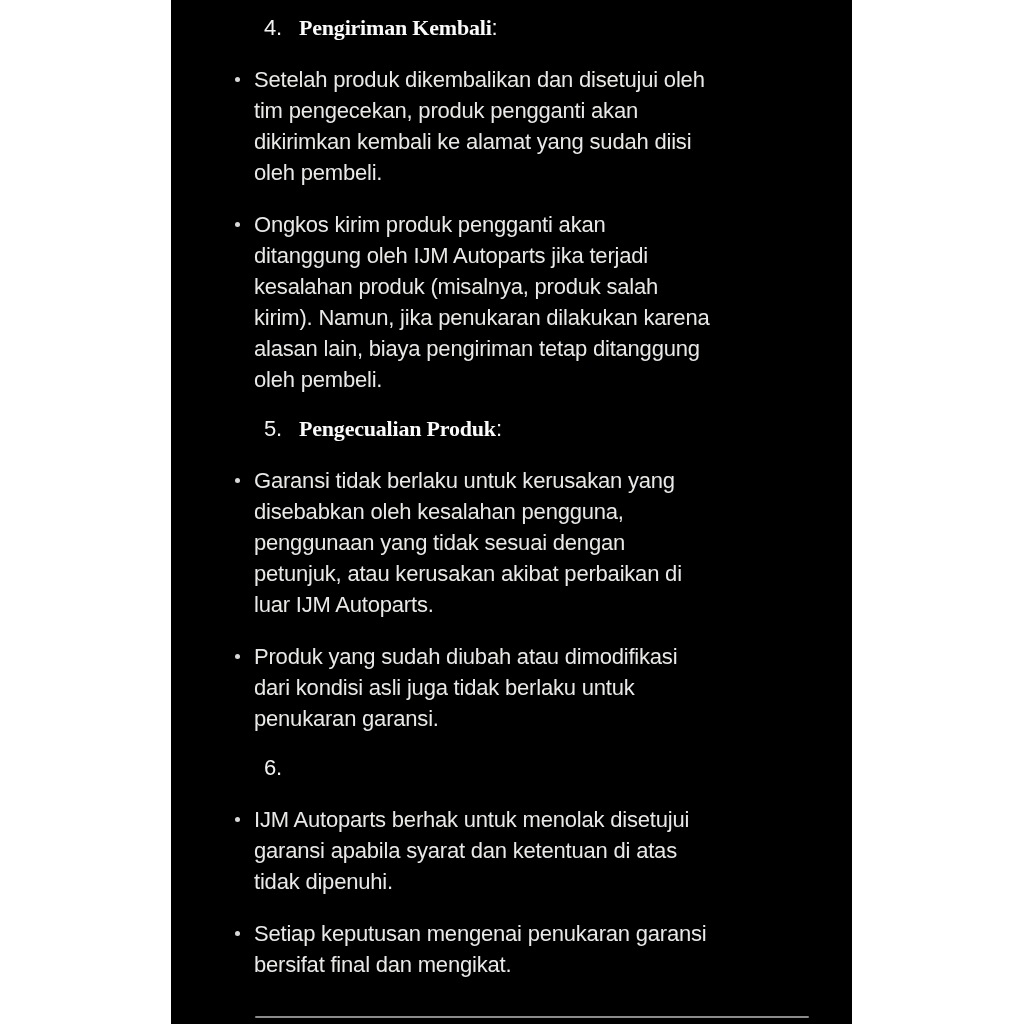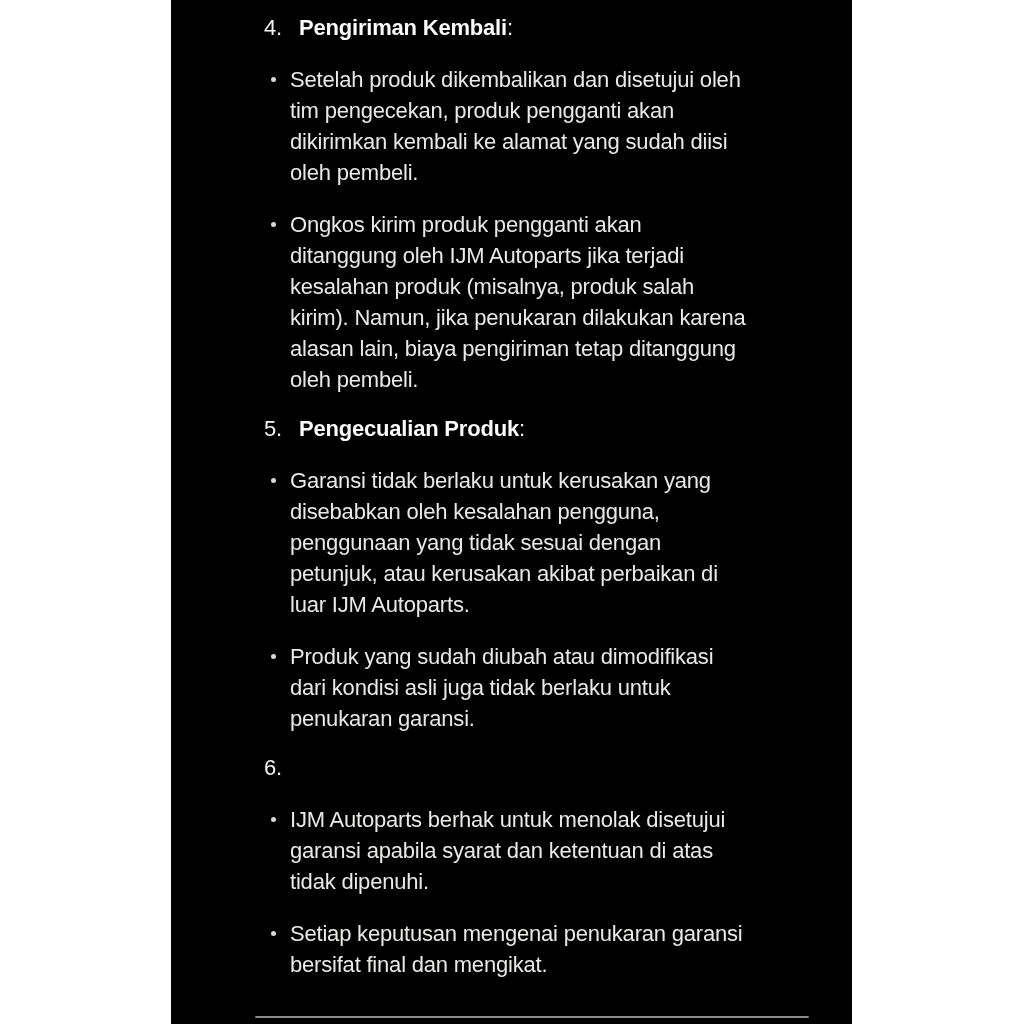--- a/index.html
+++ b/index.html
@@ -40,28 +40,29 @@
   }
   .section-heading .num {
     width: 35px;
     flex: 0 0 35px;
     color: #f2f2f2;
     font-weight: 400;
   }
   .section-heading .title-text {
     font-weight: 700;
     color: #fbfbfb;
+    font-family: Liberation Serif, serif;
   }
   .section-heading .title-colon {
     font-weight: 400;
     color: #f2f2f2;
   }
   .bullet {
     display: flex;
-    padding-left: 98px;
+    padding-left: 62px;
     margin-top: 21px;
   }
   .bullet .dot {
     flex: 0 0 21px;
     width: 21px;
     position: relative;
   }
   .bullet .dot::before {
     content: "";
     position: absolute;

